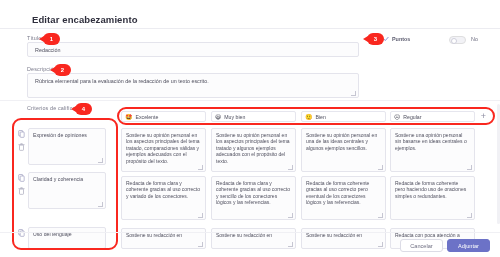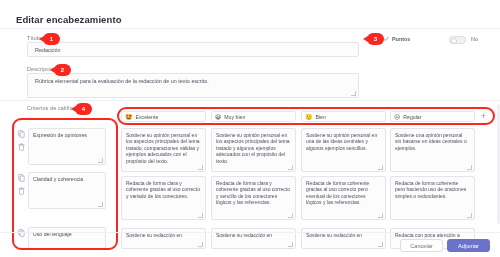--- a/index.html
+++ b/index.html
@@ -7,21 +7,21 @@
     width:500px;height:257px;overflow:hidden;
     background:#ffffff;
     font-family:"Liberation Sans","DejaVu Sans",sans-serif;
     color:#3c3c4a;
     -webkit-font-smoothing:antialiased;
   }
   .page{position:relative;width:500px;height:257px;background:#fff;}
 
   
   .dialog-title{
-    position:absolute;left:16px;top:14px;
+    position:absolute;left:32px;top:14px;
     font-size:9.5px;font-weight:700;color:#2f2f3d;letter-spacing:.1px;
   }
   .title-rule{
     position:absolute;left:0;top:28px;width:500px;height:1px;background:#ececf1;
   }
 
   
   .field-label{
     position:absolute;font-size:5.4px;color:#7b7b8c;letter-spacing:.15px;
   }

